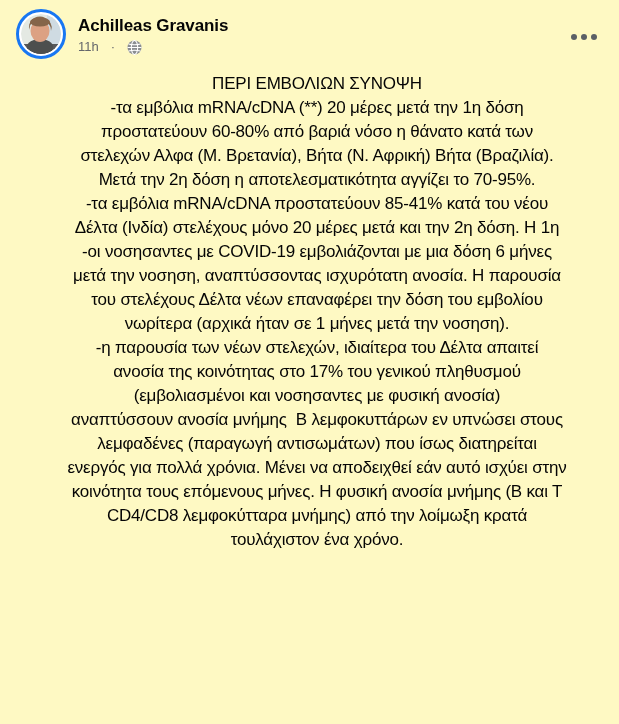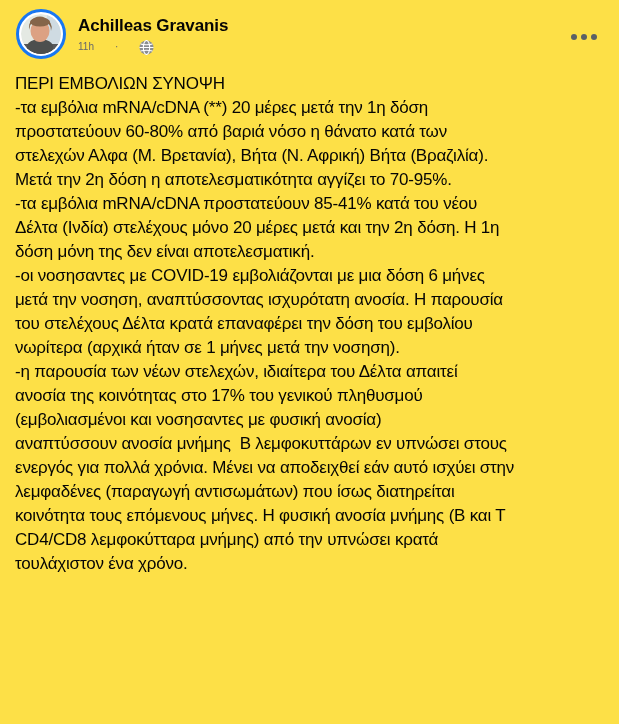--- a/index.html
+++ b/index.html
@@ -11,21 +11,21 @@
     height: 724px;
     overflow: hidden;
     background: #ffffff;
     font-family: "Liberation Sans", "DejaVu Sans", sans-serif;
     color: #050505;
     position: relative;
   }
   .post-card {
     position: absolute;
     inset: 0;
-    background: #fde047;
+    background: #fef9c3;
   }
   
   .header {
     position: absolute;
     left: 0; top: 0; right: 0;
     height: 72px;
   }
   .avatar-wrap {
     position: absolute;
     left: 16px;
@@ -59,22 +59,22 @@
     letter-spacing: -0.1px;
     cursor: pointer;
     white-space: nowrap;
   }
   .meta-row {
     position: absolute;
     left: 78px;
     top: 39px;
     display: flex;
     align-items: center;
-    gap: 21px;
-    font-size: 10px;
+    gap: 12px;
+    font-size: 13px;
     line-height: 16px;
     color: #65676B;
   }
   .meta-row .timestamp { cursor: pointer; }
   .meta-row .dot-sep { color: #65676B; }
   .globe-icon-svg {
     display: block;
     margin-top: 1px;
   }
   .more-btn {
@@ -97,20 +97,21 @@
     height: 6px;
     border-radius: 50%;
     background: #5b6066;
   }
   
   .post-body {
     position: absolute;
     left: 15px;
     top: 72px;
     width: 604px;
+    text-align: center;
   }
   .post-paragraph { margin: 0; }
   .line {
     font-size: 17px;
     line-height: 24px;
     letter-spacing: -0.2px;
     white-space: pre;
     color: #050505;
   }
 </style>
@@ -171,36 +172,35 @@
       </div>
       <div class="post-paragraph">
         <div class="line">-τα εμβόλια mRNA/cDNA (**) 20 μέρες μετά την 1η δόση</div>
         <div class="line">προστατεύουν 60-80% από βαριά νόσο η θάνατο κατά των</div>
         <div class="line">στελεχών Αλφα (Μ. Βρετανία), Βήτα (Ν. Αφρική) Βήτα (Βραζιλία).</div>
         <div class="line">Μετά την 2η δόση η αποτελεσματικότητα αγγίζει το 70-95%.</div>
       </div>
       <div class="post-paragraph">
         <div class="line">-τα εμβόλια mRNA/cDNA προστατεύουν 85-41% κατά του νέου</div>
         <div class="line">Δέλτα (Ινδία) στελέχους μόνο 20 μέρες μετά και την 2η δόση. Η 1η</div>
-        <div class="line">δόση μόνη της δεν είναι αποτελεσματική.</div>
       </div>
       <div class="post-paragraph">
         <div class="line">-οι νοσησαντες με COVID-19 εμβολιάζονται με μια δόση 6 μήνες</div>
         <div class="line">μετά την νοσηση, αναπτύσσοντας ισχυρότατη ανοσία. Η παρουσία</div>
-        <div class="line">του στελέχους Δέλτα κρατά επαναφέρει την δόση του εμβολίου</div>
+        <div class="line">του στελέχους Δέλτα νέων επαναφέρει την δόση του εμβολίου</div>
         <div class="line">νωρίτερα (αρχικά ήταν σε 1 μήνες μετά την νοσηση).</div>
       </div>
       <div class="post-paragraph">
         <div class="line">-η παρουσία των νέων στελεχών, ιδιαίτερα του Δέλτα απαιτεί</div>
         <div class="line">ανοσία της κοινότητας στο 17% του γενικού πληθυσμού</div>
         <div class="line">(εμβολιασμένοι και νοσησαντες με φυσική ανοσία)</div>
       </div>
       <div class="post-paragraph">
         <div class="line">αναπτύσσουν ανοσία μνήμης  Β λεμφοκυττάρων εν υπνώσει στους</div>
+        <div class="line">λεμφαδένες (παραγωγή αντισωμάτων) που ίσως διατηρείται</div>
         <div class="line">ενεργός για πολλά χρόνια. Μένει να αποδειχθεί εάν αυτό ισχύει στην</div>
-        <div class="line">λεμφαδένες (παραγωγή αντισωμάτων) που ίσως διατηρείται</div>
         <div class="line">κοινότητα τους επόμενους μήνες. Η φυσική ανοσία μνήμης (Β και Τ</div>
-        <div class="line">CD4/CD8 λεμφοκύτταρα μνήμης) από την υπνώσει κρατά</div>
+        <div class="line">CD4/CD8 λεμφοκύτταρα μνήμης) από την λοίμωξη κρατά</div>
         <div class="line">τουλάχιστον ένα χρόνο.</div>
       </div>
     </div>
 
 </div>
 
 </body></html>

